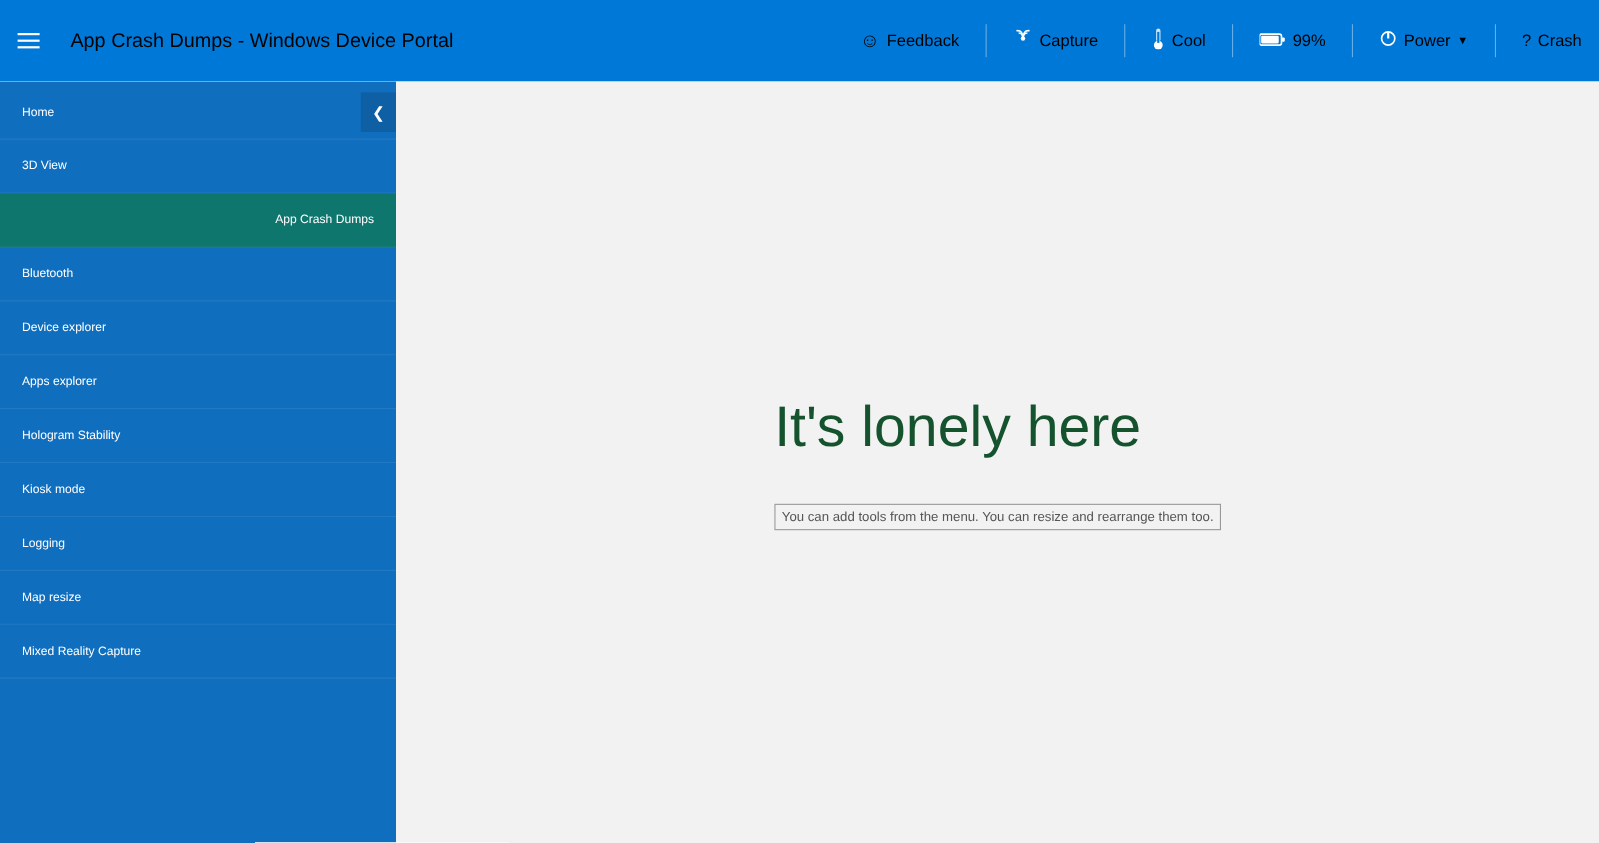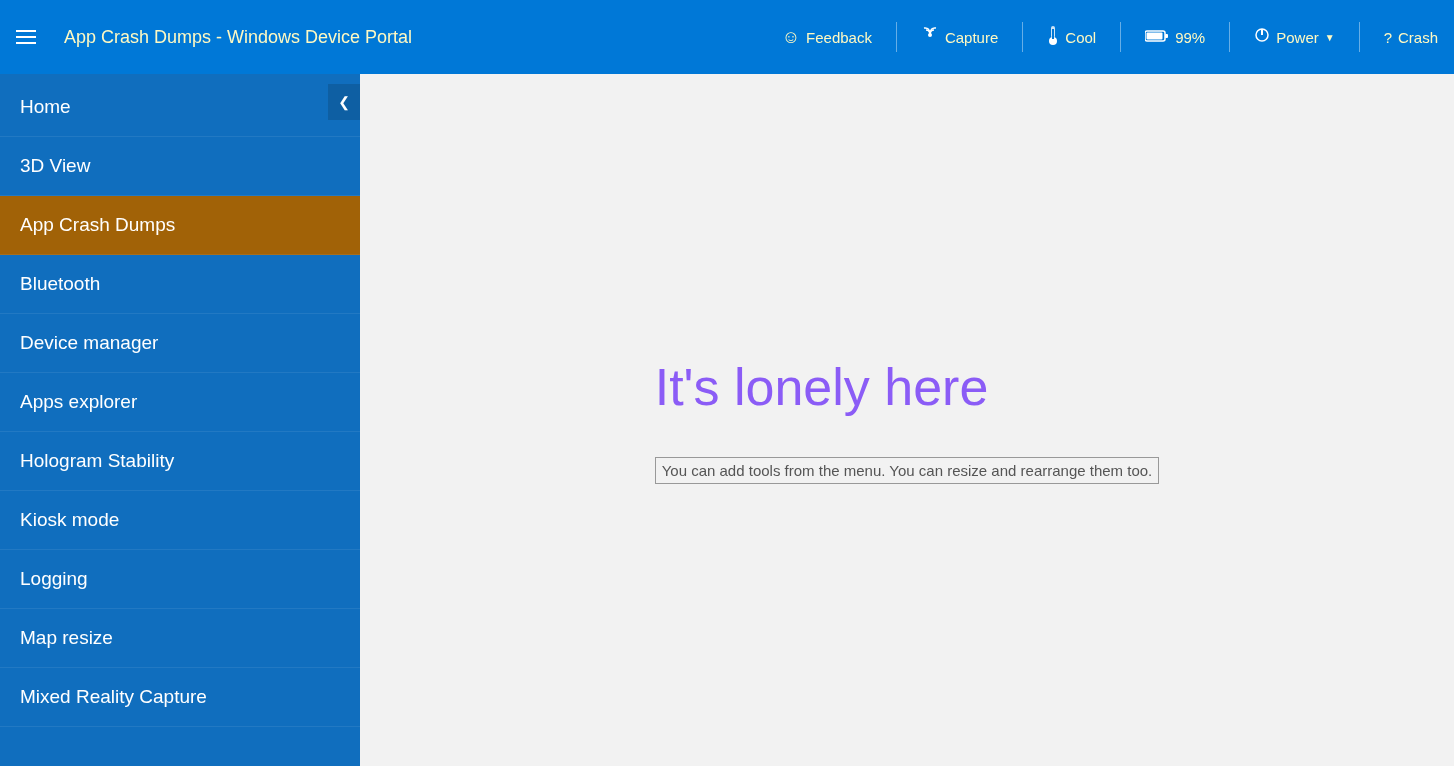--- a/index.html
+++ b/index.html
@@ -1,21 +1,21 @@
 <!DOCTYPE html>
 <html><head>
   <meta charset="utf-8">
   <style>
     * { margin: 0; padding: 0; box-sizing: border-box; }
     body { font-family: 'Segoe UI', sans-serif; width: 1454px; height: 766px; overflow: hidden; display: flex; flex-direction: column; }
 
     
     #header {
       background: #0078d7;
-      color: #fef9c3;
+      color: #000000;
       height: 74px;
       display: flex;
       align-items: center;
       padding: 0 16px;
       flex-shrink: 0;
       gap: 20px;
     }
     #header .hamburger {
       display: flex; flex-direction: column; gap: 4px; cursor: pointer; margin-right: 8px;
     }
@@ -73,52 +73,52 @@
       overflow-y: auto;
       flex: 1;
       padding-top: 4px;
     }
     #sidebar-scroll::-webkit-scrollbar { width: 12px; }
     #sidebar-scroll::-webkit-scrollbar-track { background: #0e5fa3; }
     #sidebar-scroll::-webkit-scrollbar-thumb { background: #1a7ecf; }
 
     .nav-item {
       padding: 18px 20px;
-      font-size: 19px;
+      font-size: 11px;
       font-weight: 400;
       cursor: pointer;
       border-bottom: 1px solid rgba(255,255,255,0.08);
       white-space: nowrap;
       overflow: hidden;
       text-overflow: ellipsis;
     }
-    .nav-item.active { background: #a16207; }
+    .nav-item.active { background: #0f766e; text-align: right; }
 
     
     #main {
       flex: 1;
       background: #f2f2f2;
       display: flex;
       align-items: center;
       justify-content: center;
       overflow: auto;
     }
     #main-content {
       text-align: left;
       max-width: 800px;
       padding: 40px;
     }
     #main-content .lonely-title {
       font-size: 52px;
       font-weight: 200;
-      color: #8b5cf6;
+      color: #14532d;
       margin-bottom: 40px;
     }
     #main-content .lonely-subtitle {
-      font-size: 15px;
+      font-size: 12px;
       color: #555;
       border: 1px solid #999;
       display: inline-block;
       padding: 4px 6px;
     }
   </style>
 </head>
 <body>
 
 <div id="header">
@@ -189,21 +189,21 @@
 
 <div id="body">
   <div id="sidebar">
     <button id="collapse-btn">❮</button>
     <div id="sidebar-scroll">
 
     <div class="nav-item">Home</div>
         <div class="nav-item">3D View</div>
         <div class="nav-item active">App Crash Dumps</div>
         <div class="nav-item">Bluetooth</div>
-        <div class="nav-item">Device manager</div>
+        <div class="nav-item">Device explorer</div>
         <div class="nav-item">Apps explorer</div>
         <div class="nav-item">Hologram Stability</div>
         <div class="nav-item">Kiosk mode</div>
         <div class="nav-item">Logging</div>
         <div class="nav-item">Map resize</div>
         <div class="nav-item">Mixed Reality Capture</div>
       </div>
   </div>
 
   <div id="main">

